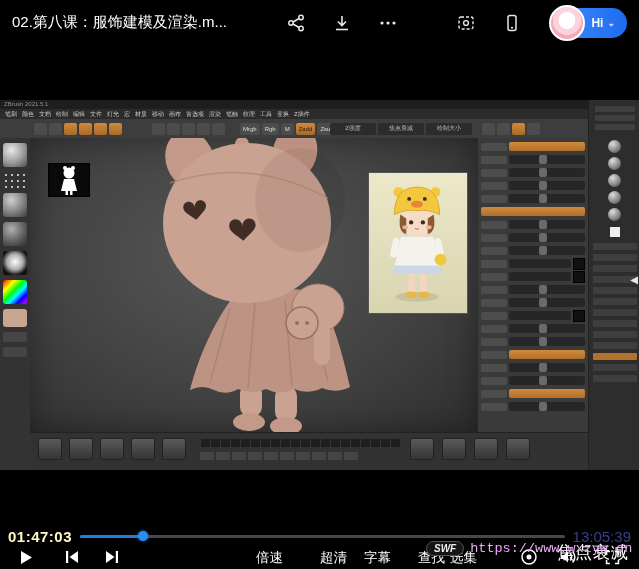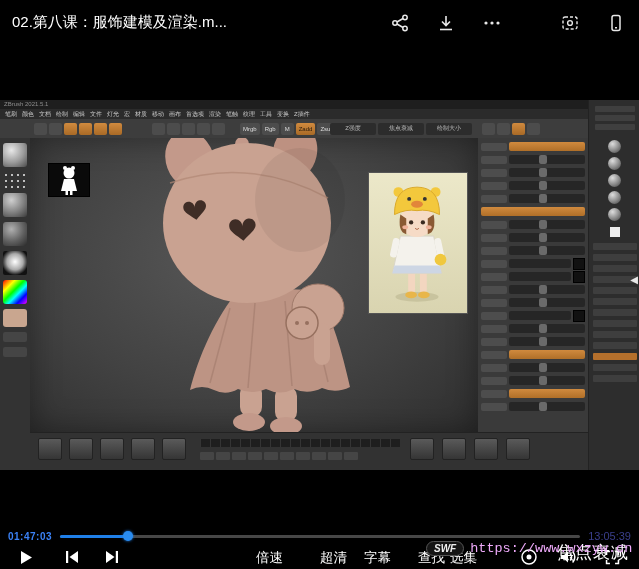--- a/index.html
+++ b/index.html
@@ -87,25 +87,25 @@
   .bthumb{width:22px;height:20px;background:linear-gradient(#5a5a5a,#353535);border:1px solid #222;border-radius:2px;display:block;}
   .btimeline{position:absolute;left:170px;top:6px;width:200px;height:8px;background:#1e1e1e;
              background-image:repeating-linear-gradient(90deg,#343434 0 1px,transparent 1px 10px);}
   .bbtns{position:absolute;left:170px;top:19px;display:flex;gap:2px;}
   .bbtn{width:14px;height:8px;background:#454545;border-radius:1px;display:block;}
 
   
   .wm-name{position:absolute;right:10px;top:496px;color:#fff;font-size:17px;letter-spacing:1px;z-index:6;}
   .progress-row{position:absolute;left:0;top:528px;width:100%;height:16px;display:flex;align-items:center;
                 gap:8px;padding:0 8px;box-sizing:border-box;z-index:4;}
-  .time-cur{color:#3b82f6;font-size:10px;font-weight:bold;letter-spacing:.5px;}
+  .time-cur{color:#fef9c3;font-size:15px;font-weight:bold;letter-spacing:.5px;}
   .pbar{flex:1;height:3px;background:rgba(255,255,255,.28);border-radius:2px;position:relative;cursor:pointer;}
   .pfill{height:100%;background:#1f7fe8;border-radius:2px;}
   .pknob{position:absolute;top:-3.5px;width:10px;height:10px;border-radius:50%;background:#2a8cf0;box-shadow:0 0 3px #1f7fe8;}
-  .time-dur{color:#3a3f8c;font-size:11px;}
+  .time-dur{color:#3a3f8c;font-size:15px;}
 
   .controls{position:absolute;left:0;top:545px;width:100%;height:24px;z-index:4;}
   .ctl{position:absolute;color:#fff;cursor:pointer;font-family:Liberation Serif, serif;}
   .ctl svg{display:block;}
   .ctl-text{font-size:13.5px;top:4px;}
   .ctl-play{left:18px;top:4px}.ctl-prev{left:64px;top:4px}.ctl-next{left:104px;top:4px}
   .ctl-speed{left:256px}.ctl-quality{left:320px}.ctl-subs{left:364px}.ctl-find{left:418px}.ctl-eps{left:450px}
   .ctl-record{left:520px;top:3px}.ctl-volume{left:558px;top:3px}.ctl-fs{left:604px;top:4px}
 
   .wm-url{position:absolute;left:426px;top:541px;display:flex;align-items:center;gap:6px;z-index:7;}
@@ -148,20 +148,25 @@
           <rect x="3" y="4" width="14" height="12" rx="2" stroke-dasharray="3 2"></rect>
             <circle cx="10" cy="10" r="2.4"></circle>
         </svg>
       </span>
       <span class="tb-icon">
         <svg width="20" height="20" viewBox="0 0 20 20" fill="none" stroke="#e8e8e8" stroke-width="1.5">
           <rect x="6" y="2.5" width="8" height="15" rx="2"></rect>
             <path d="M9 14.8h2"></path>
         </svg>
       </span>
+      <div class="avatar-pill">
+        <span class="avatar-img"></span>
+        <span>Hi</span>
+        <span class="pill-caret">⌄</span>
+      </div>
     </div>
   </header>
 
   <div class="video-frame">
 
     <div class="zbrush">
       <div class="zb-title">ZBrush 2021.5.1</div>
       <div class="zb-menu">
           <span class="menu-item">笔刷</span>
           <span class="menu-item">颜色</span>

